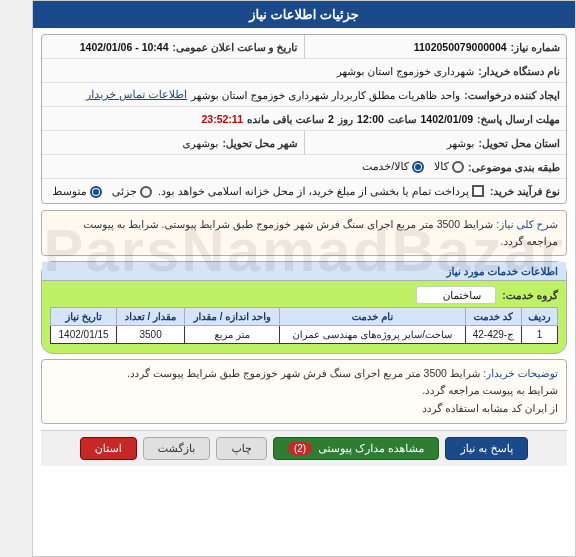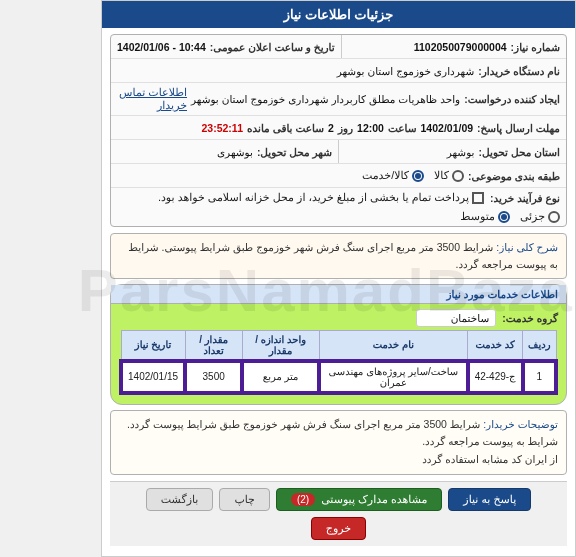--- a/index.html
+++ b/index.html
@@ -4,21 +4,21 @@
   <style>
     * { box-sizing: border-box; margin: 0; padding: 0; }
     body {
       font-family: 'Tahoma', 'Arial', sans-serif;
       font-size: 11px;
       background: #f0f0f0;
       direction: rtl;
       color: #222;
     }
     .page-wrapper {
-      width: 475px;
+      width: 544px;
       min-height: 557px;
       background: #fff;
       border: 1px solid #ccc;
     }
     
     .header-bar {
       background: #1a4a8a;
       color: #fff;
       text-align: center;
       padding: 6px 10px;
@@ -161,41 +161,41 @@
       font-weight: bold;
       white-space: nowrap;
       font-size: 10.5px;
       color: #333;
     }
     .field-value {
       font-size: 10.5px;
       color: #111;
       background: #fff;
       border: 1px solid #ccc;
-      padding: 2px 6px;
+      padding: 2px 14px;
       border-radius: 3px;
       min-width: 80px;
     }
     
     .data-table {
       width: 100%;
       border-collapse: collapse;
       font-size: 10px;
       margin-bottom: 4px;
     }
     .data-table th {
       background: #d6e4f7;
       border: 1px solid #aac;
       padding: 3px 5px;
       text-align: center;
       font-weight: bold;
       color: #1a3a6a;
     }
     .data-table td {
-      border: 4px solid #4c1d95;
+      border: 1px solid #4c1d95;
       padding: 3px 5px;
       text-align: center;
       background: #fff;
     }
     .data-table tr:nth-child(even) td { background: #f5f8ff; }
     
     .notes-box {
       border: 1px solid #b0b0b0;
       border-radius: 4px;
       padding: 5px 8px;
@@ -423,16 +423,16 @@
     </div>
 
     <div class="footer-bar">
       <button class="btn btn-blue">پاسخ به نیاز</button>
       <button class="btn btn-green">
         <span>مشاهده مدارک پیوستی</span>
         <span class="badge-red">(2)</span>
       </button>
       <button class="btn btn-gray">چاپ</button>
       <button class="btn btn-gray">بازگشت</button>
-      <button class="btn btn-red">خروج</button>
+      <button class="btn btn-red">استان</button>
     </div>
   </div>
 </div>
 
 </body></html>

